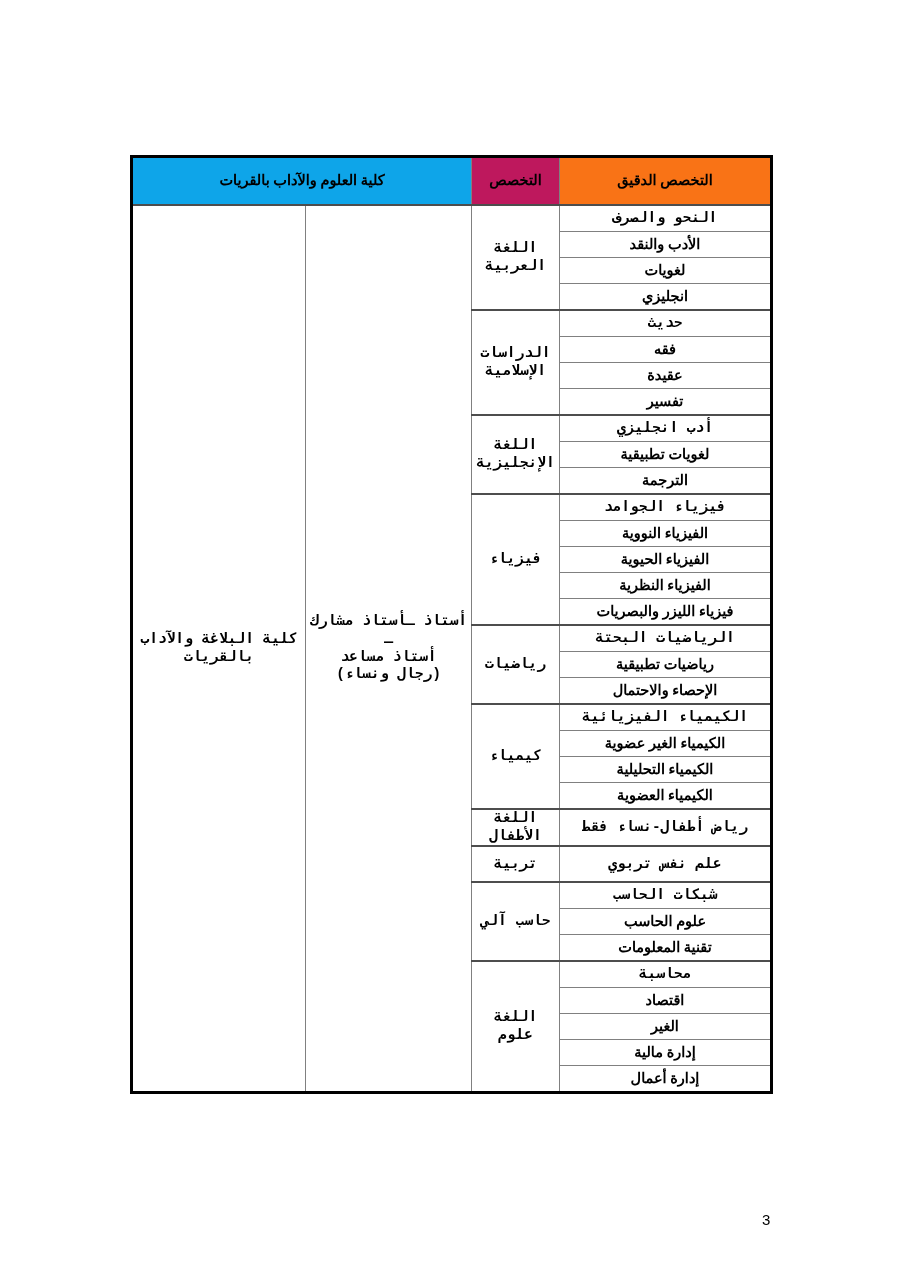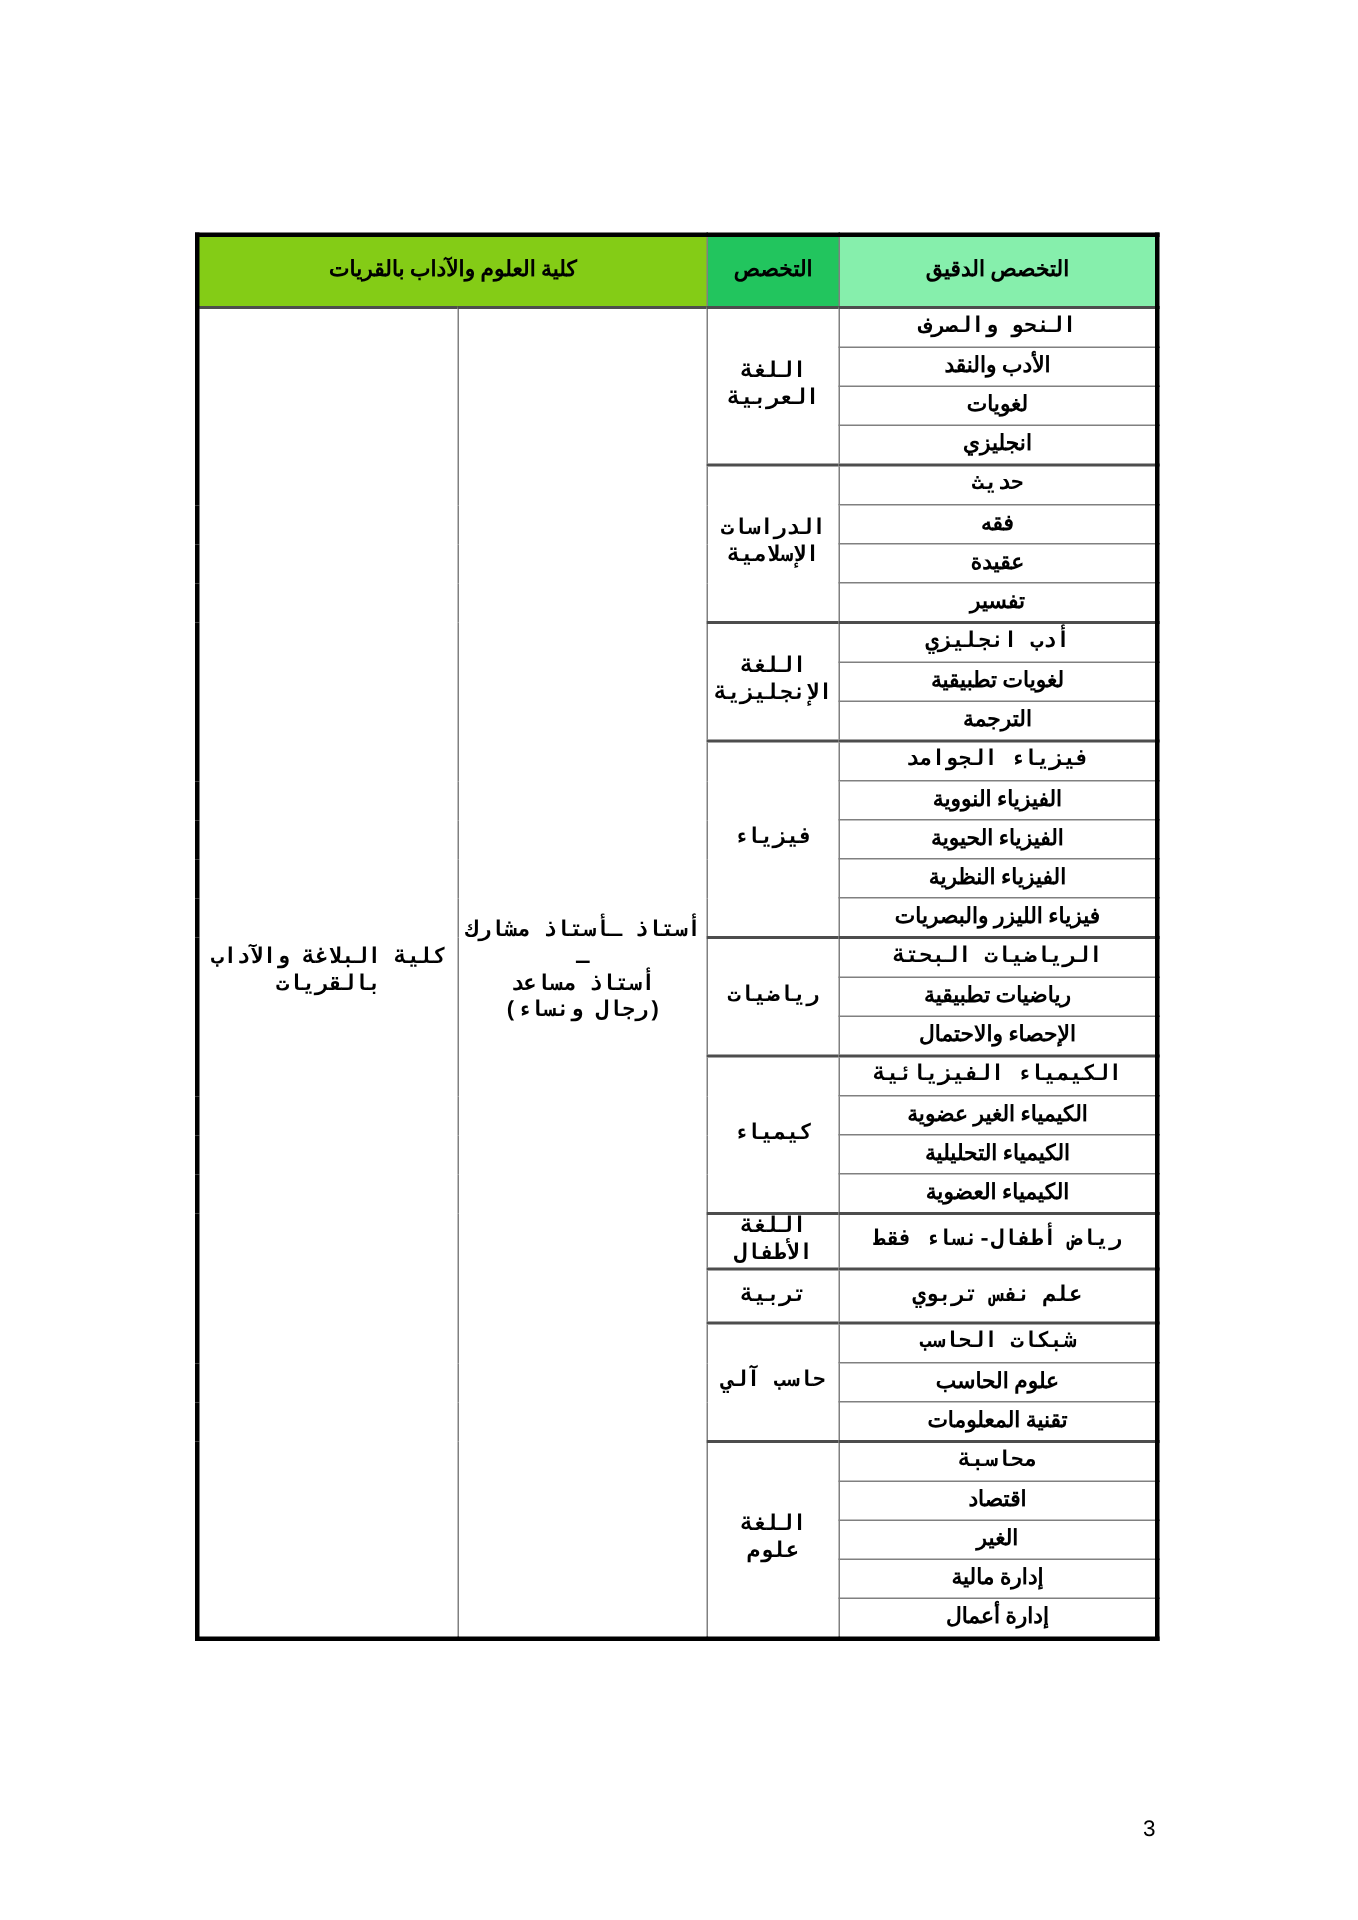--- a/index.html
+++ b/index.html
@@ -55,27 +55,27 @@
   col.c-rank   { width: 166px; }
   col.c-college{ width: 174px; }
 
   
   thead th {
     height: 46px;
     font-size: 15px;
     border: 1px solid #7a7a7a;
   }
   th.h-detail {
-    background: #86efac;
+    background: #f97316;
   }
   th.h-major {
-    background: #22c55e;
+    background: #be185d;
   }
   th.h-college {
-    background: #84cc16;
+    background: #0ea5e9;
   }
 
   
   td.detail-cell {
     height: 25px;
     font-size: 14.5px;
     padding: 0 4px;
   }
   td.detail-cell.tall {
     height: 34px;

